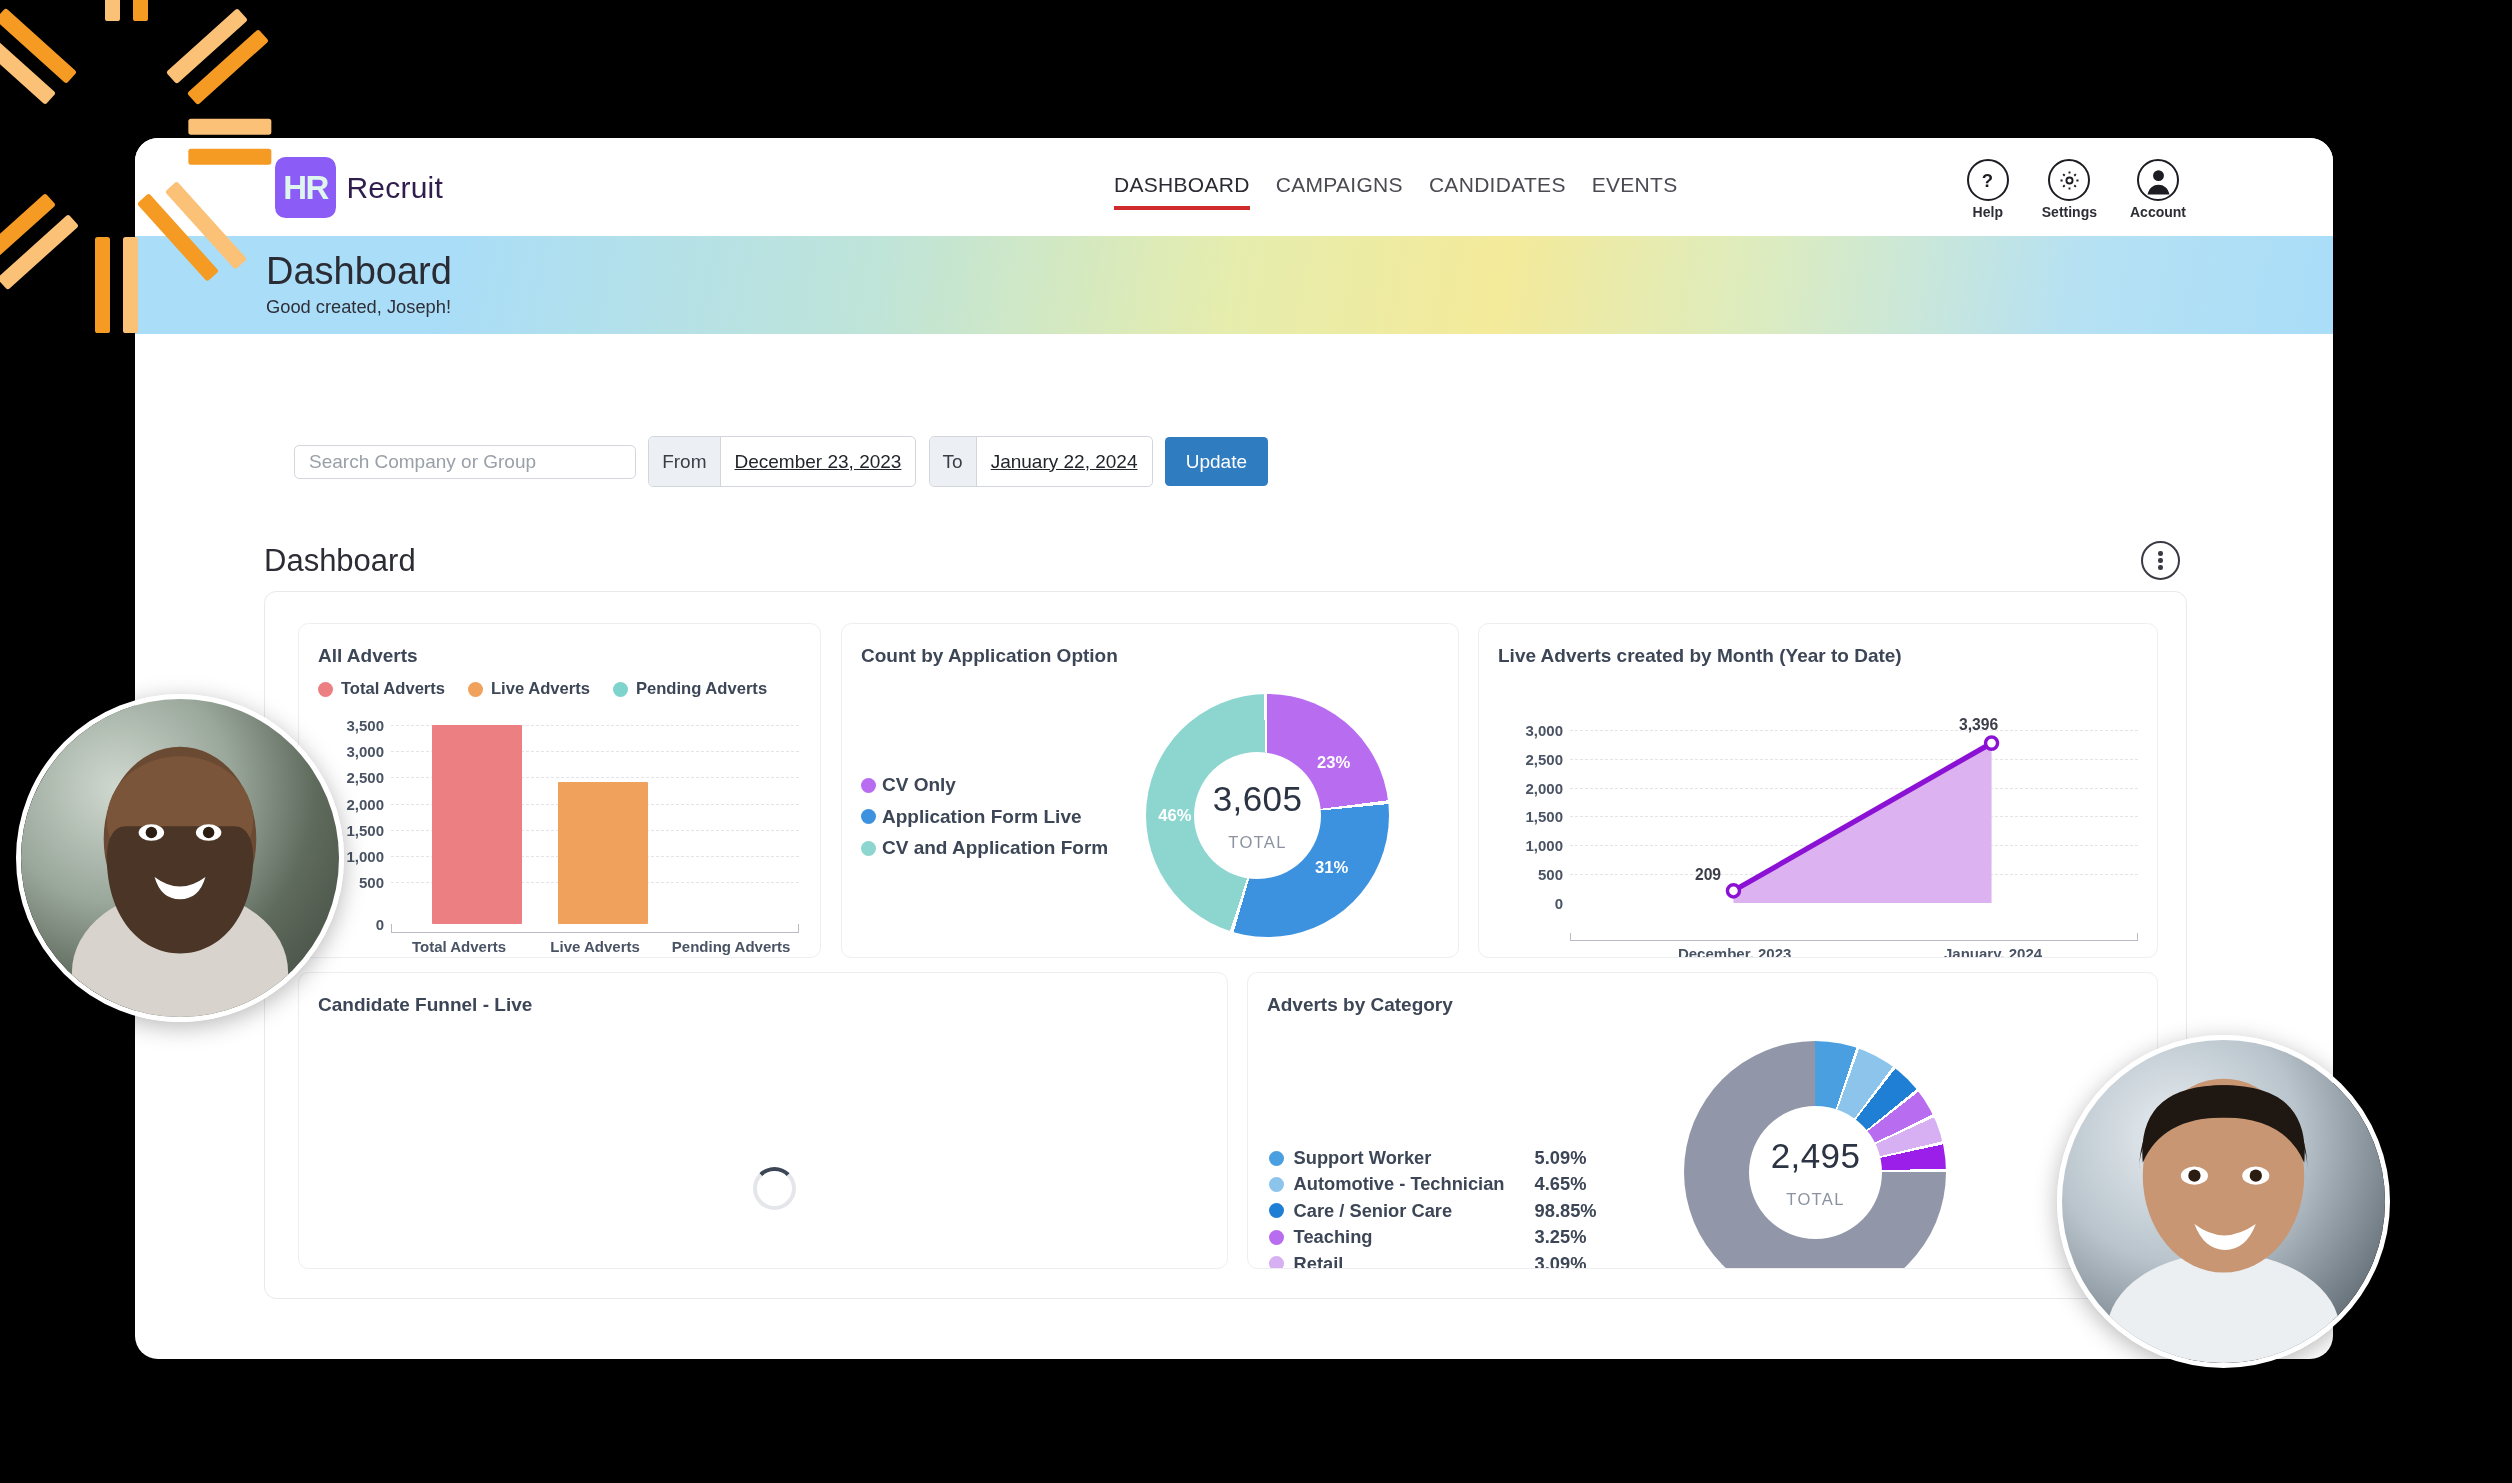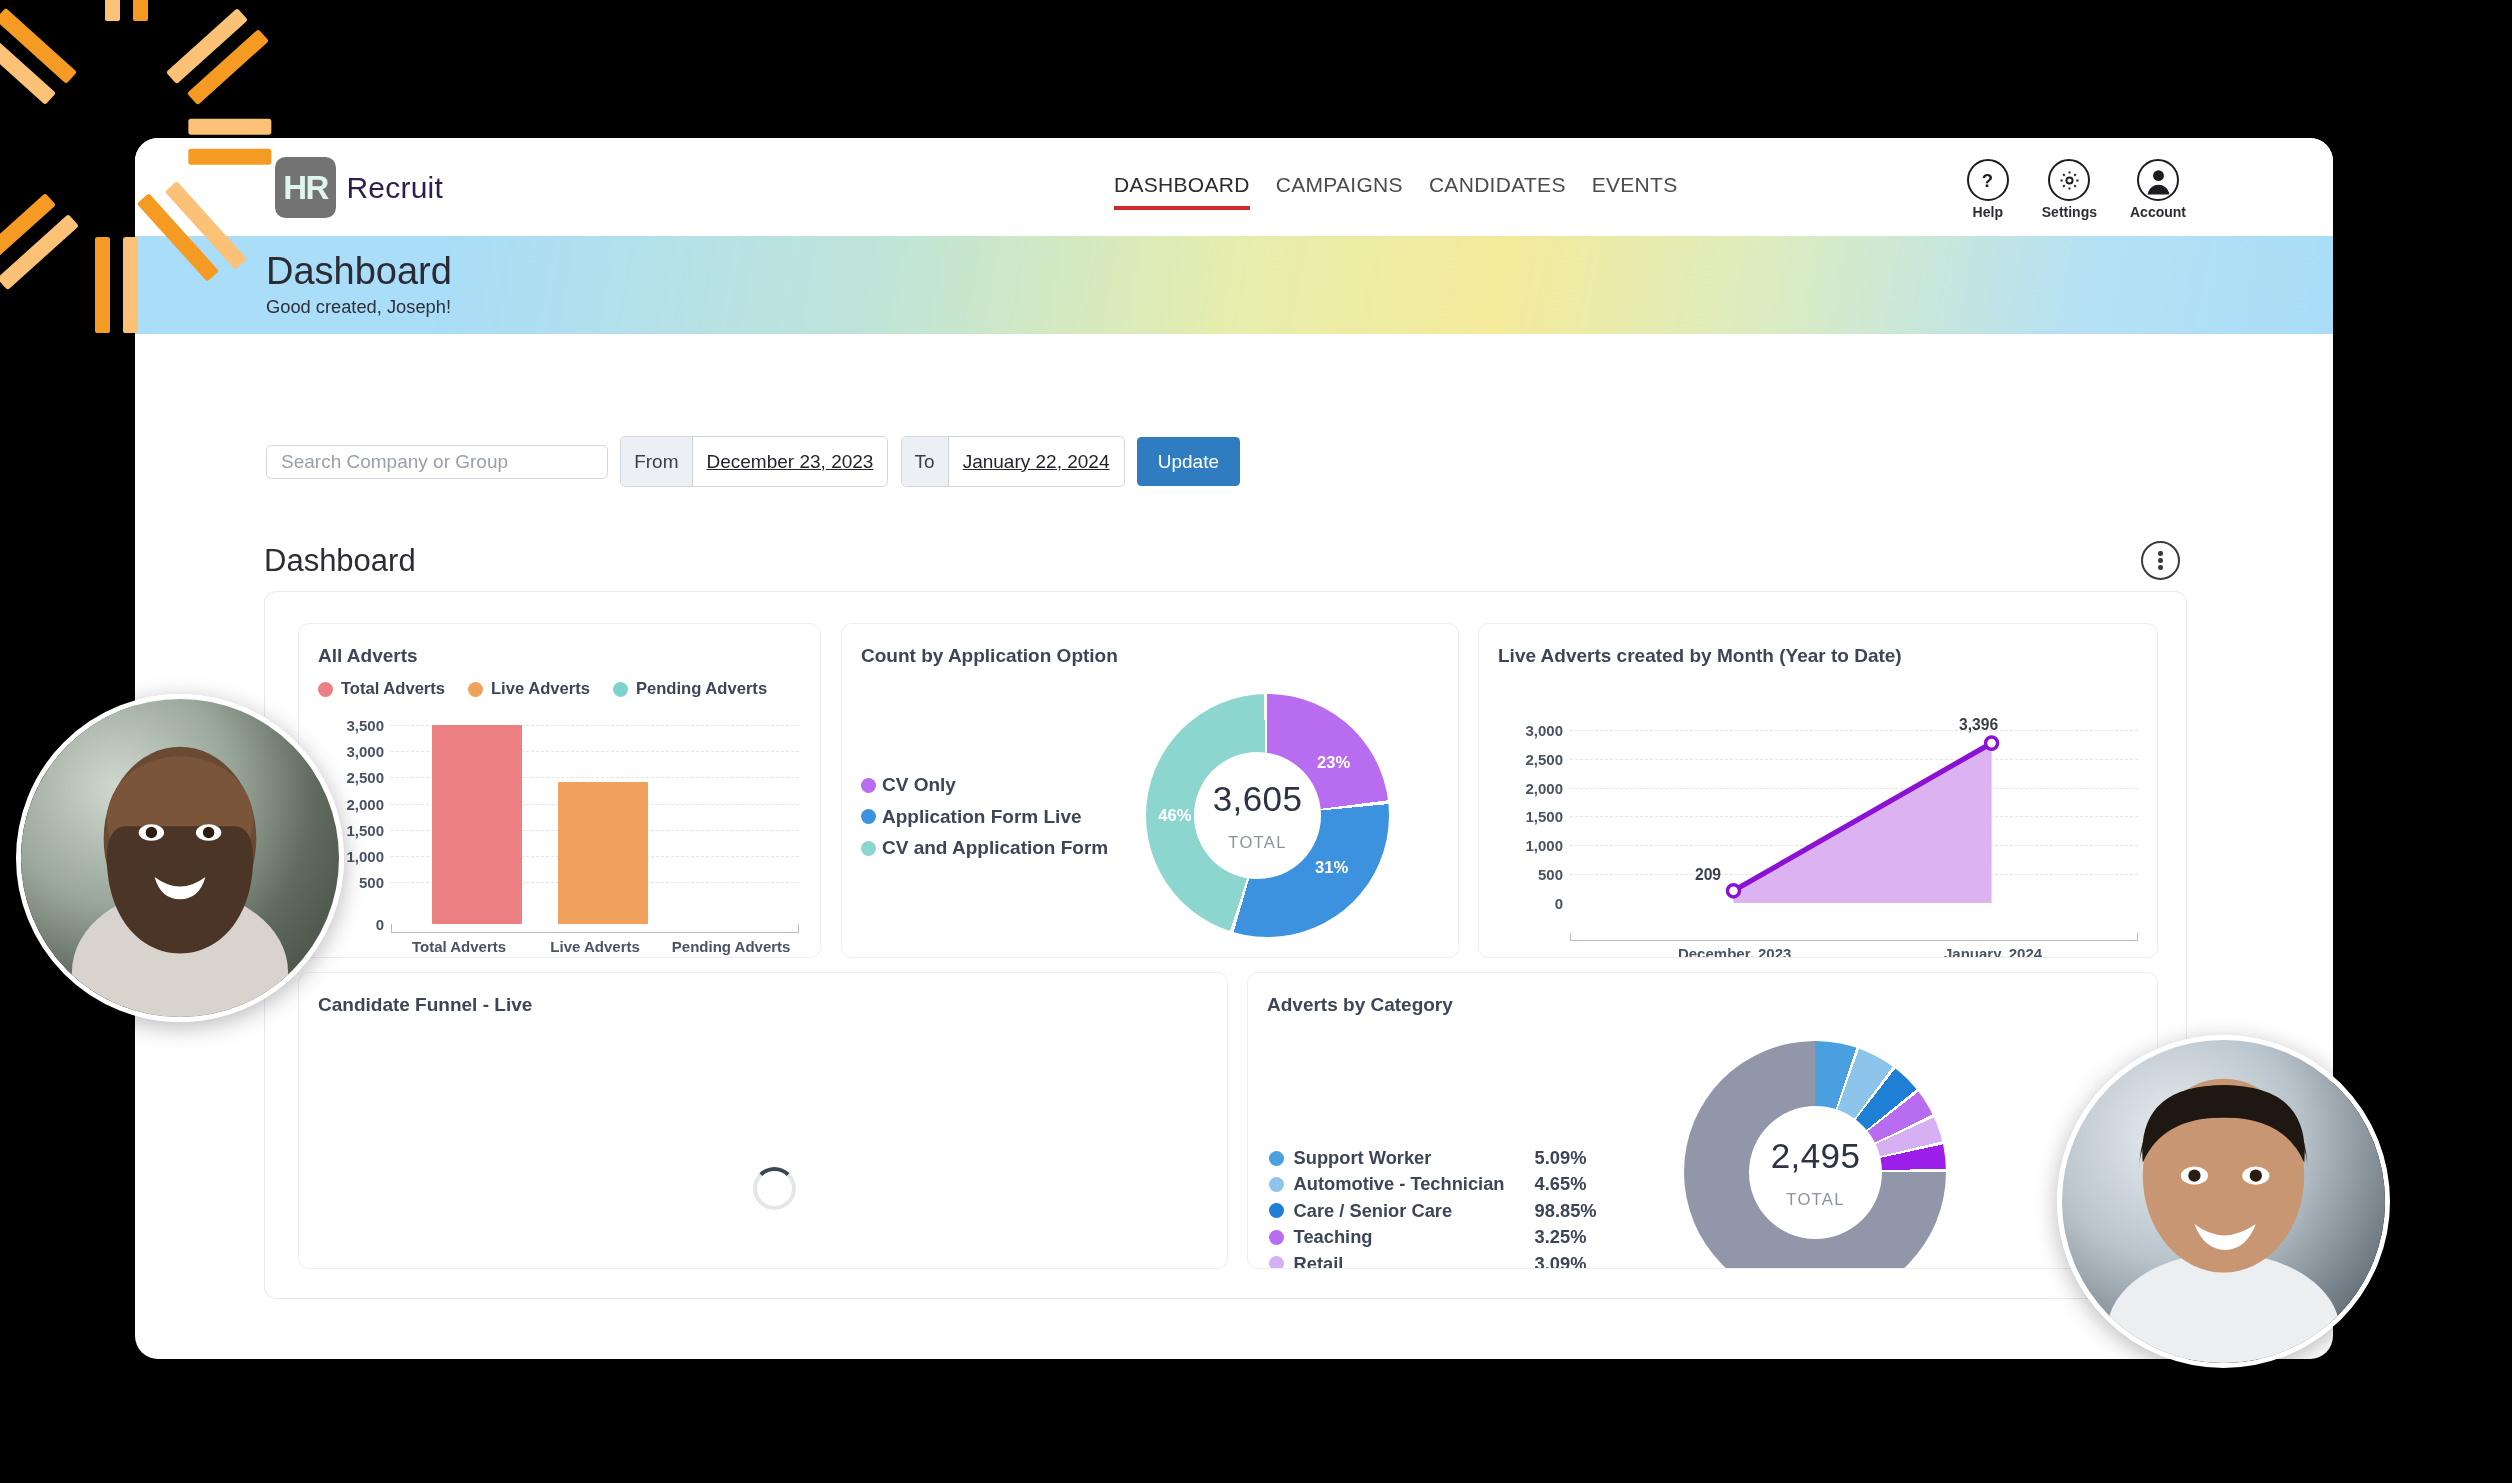--- a/index.html
+++ b/index.html
@@ -11,21 +11,21 @@
   .burst span{position:absolute;display:block;border-radius:2.6px;}
 
   
   .window{position:absolute;left:135px;top:138px;width:2198px;height:1221px;
           background:#fff;border-radius:23px;overflow:hidden;
           box-shadow:0 8.7px 35px rgba(0,0,0,.35);}
 
   
   .topbar{height:98px;background:#fff;position:relative;}
   .logo{position:absolute;left:140px;top:19px;display:flex;align-items:center;gap:10.5px;}
-  .logo-mark{width:61px;height:61px;background:#737373;border-radius:10.5px;
+  .logo-mark{width:61px;height:61px;background:#8b5cf6;border-radius:10.5px;
              display:flex;align-items:center;justify-content:center;
              color:#dff6ee;font-size:33px;font-weight:700;letter-spacing:-1.7px;}
   .logo-text{font-size:30px;color:#2f1d4e;font-weight:400;letter-spacing:0.2px;}
 
   .mainnav{position:absolute;left:979px;top:35px;display:flex;gap:26px;}
   .mainnav a{font-size:21px;color:#4a4a52;text-decoration:none;letter-spacing:0.3px;
              padding-bottom:8.7px;display:inline-block;}
   .mainnav a.active{color:#2b2b33;border-bottom:4.4px solid #d02a2a;}
 
   .toolicons{position:absolute;right:147px;top:21px;display:flex;gap:33px;}
@@ -37,21 +37,21 @@
   
   .hero{height:98px;position:relative;
         background:linear-gradient(100deg,#a9ddf8 0%,#a9ddf8 14%,#bfe4d8 34%,#e6edad 50%,#f4ea9a 62%,#dcecc0 74%,#b6e1f3 88%,#a9ddf8 100%);}
   .hero-inner{position:absolute;left:131px;top:14px;}
   .hero h1{margin:0;font-size:38px;font-weight:400;color:#2b2b33;line-height:1.15;}
   .hero p{margin:2.6px 0 0;font-size:18.3px;color:#2f2f38;}
 
   
   .filters{position:absolute;left:266px;top:436px;display:flex;align-items:center;gap:12.2px;}
   .search-box{width:342px;height:34px;border:1.3px solid #d2d6dc;border-radius:5.2px;
-              background:#fff;display:flex;align-items:center;padding:0 14px;box-sizing:border-box;}
+              background:#fff;display:flex;align-items:center;padding:0 14px;box-sizing:border-box;margin-left:28px;}
   .search-box span{font-size:19px;color:#9aa0a8;}
   .daterange{display:flex;align-items:flex-start;border:1.3px solid #d2d6dc;border-radius:5.2px;
              overflow:hidden;height:49px;background:#fff;}
   .dr-label{background:#eceff3;height:100%;display:flex;align-items:center;padding:0 13px;
             font-size:19px;color:#3a3f47;border-right:1.3px solid #d2d6dc;}
   .dr-val{height:100%;display:flex;align-items:center;padding:0 14px;font-size:19px;color:#22262c;text-decoration:underline;}
   .btn-update{height:49px;background:#2f7cc0;color:#fff;border:none;border-radius:4.4px;
               padding:0 21px;font-size:19px;font-family:inherit;cursor:pointer;}
 
   

